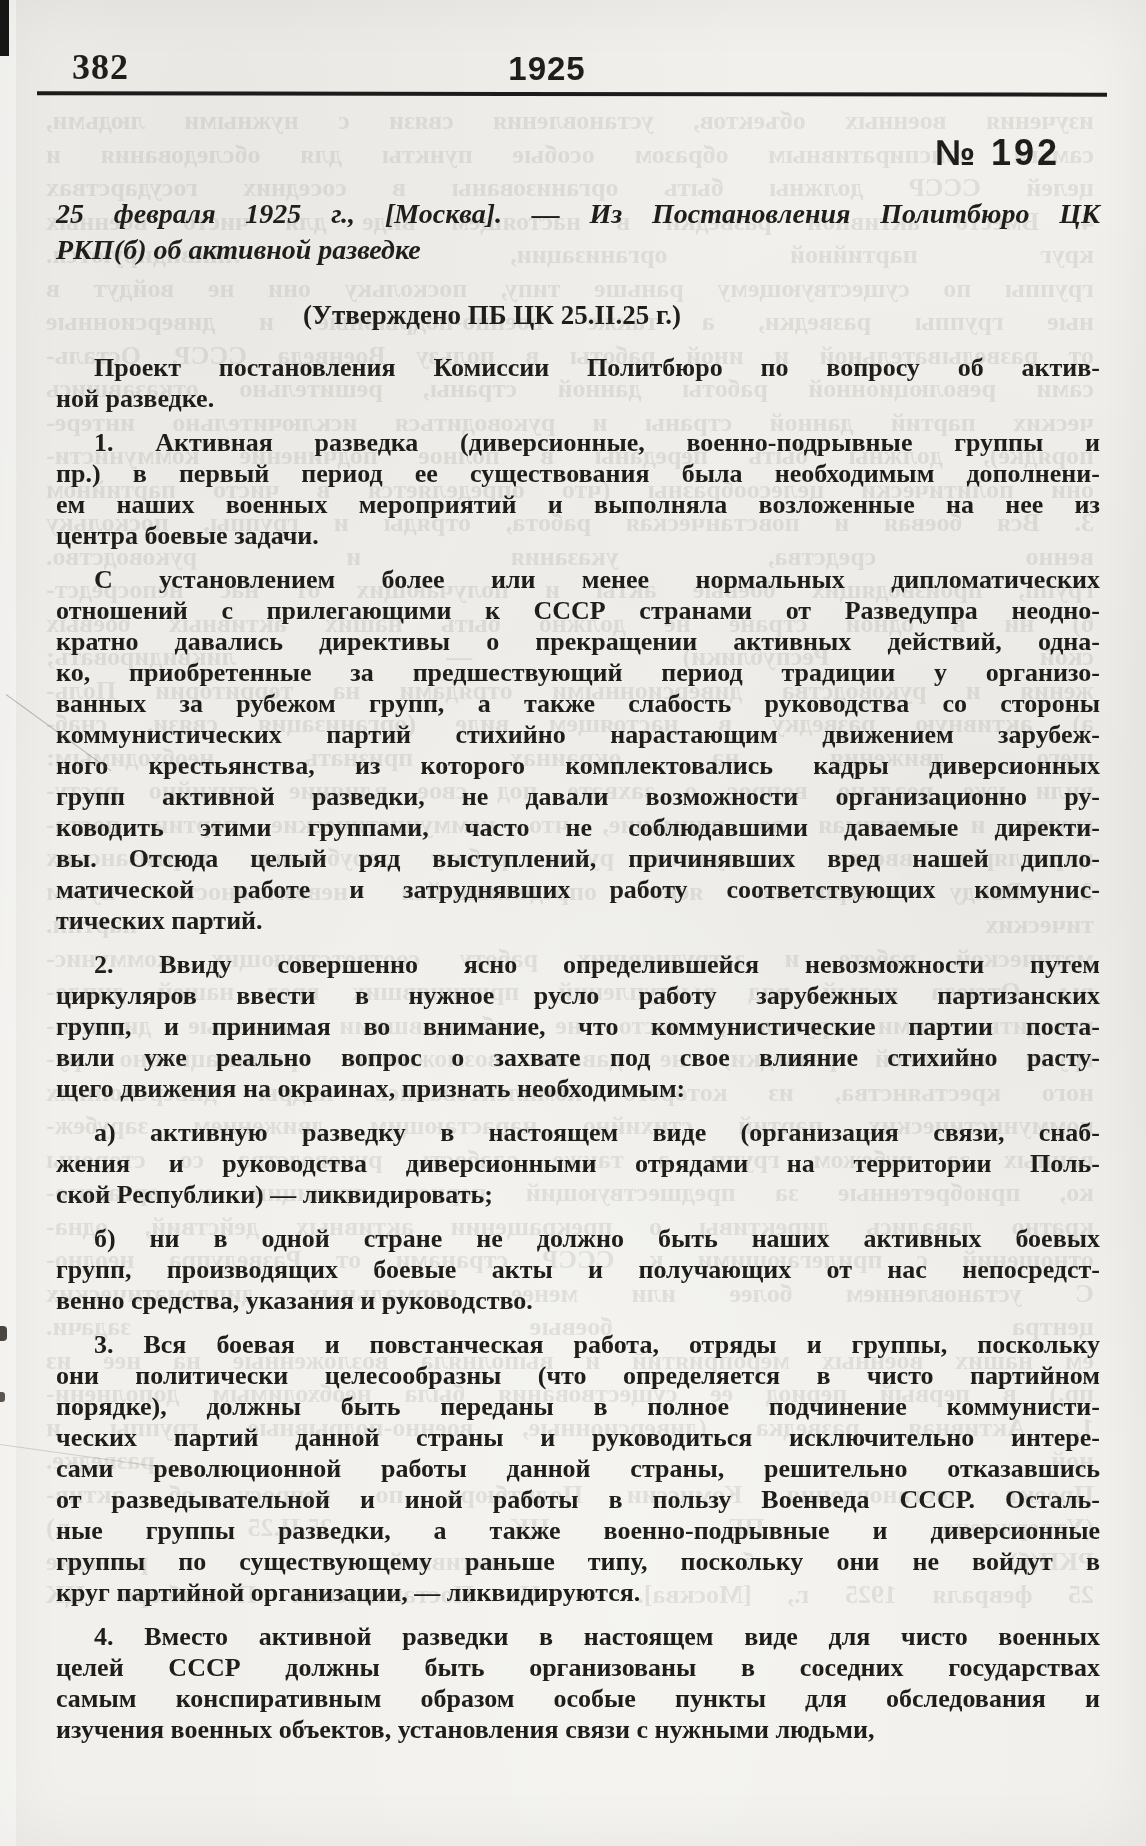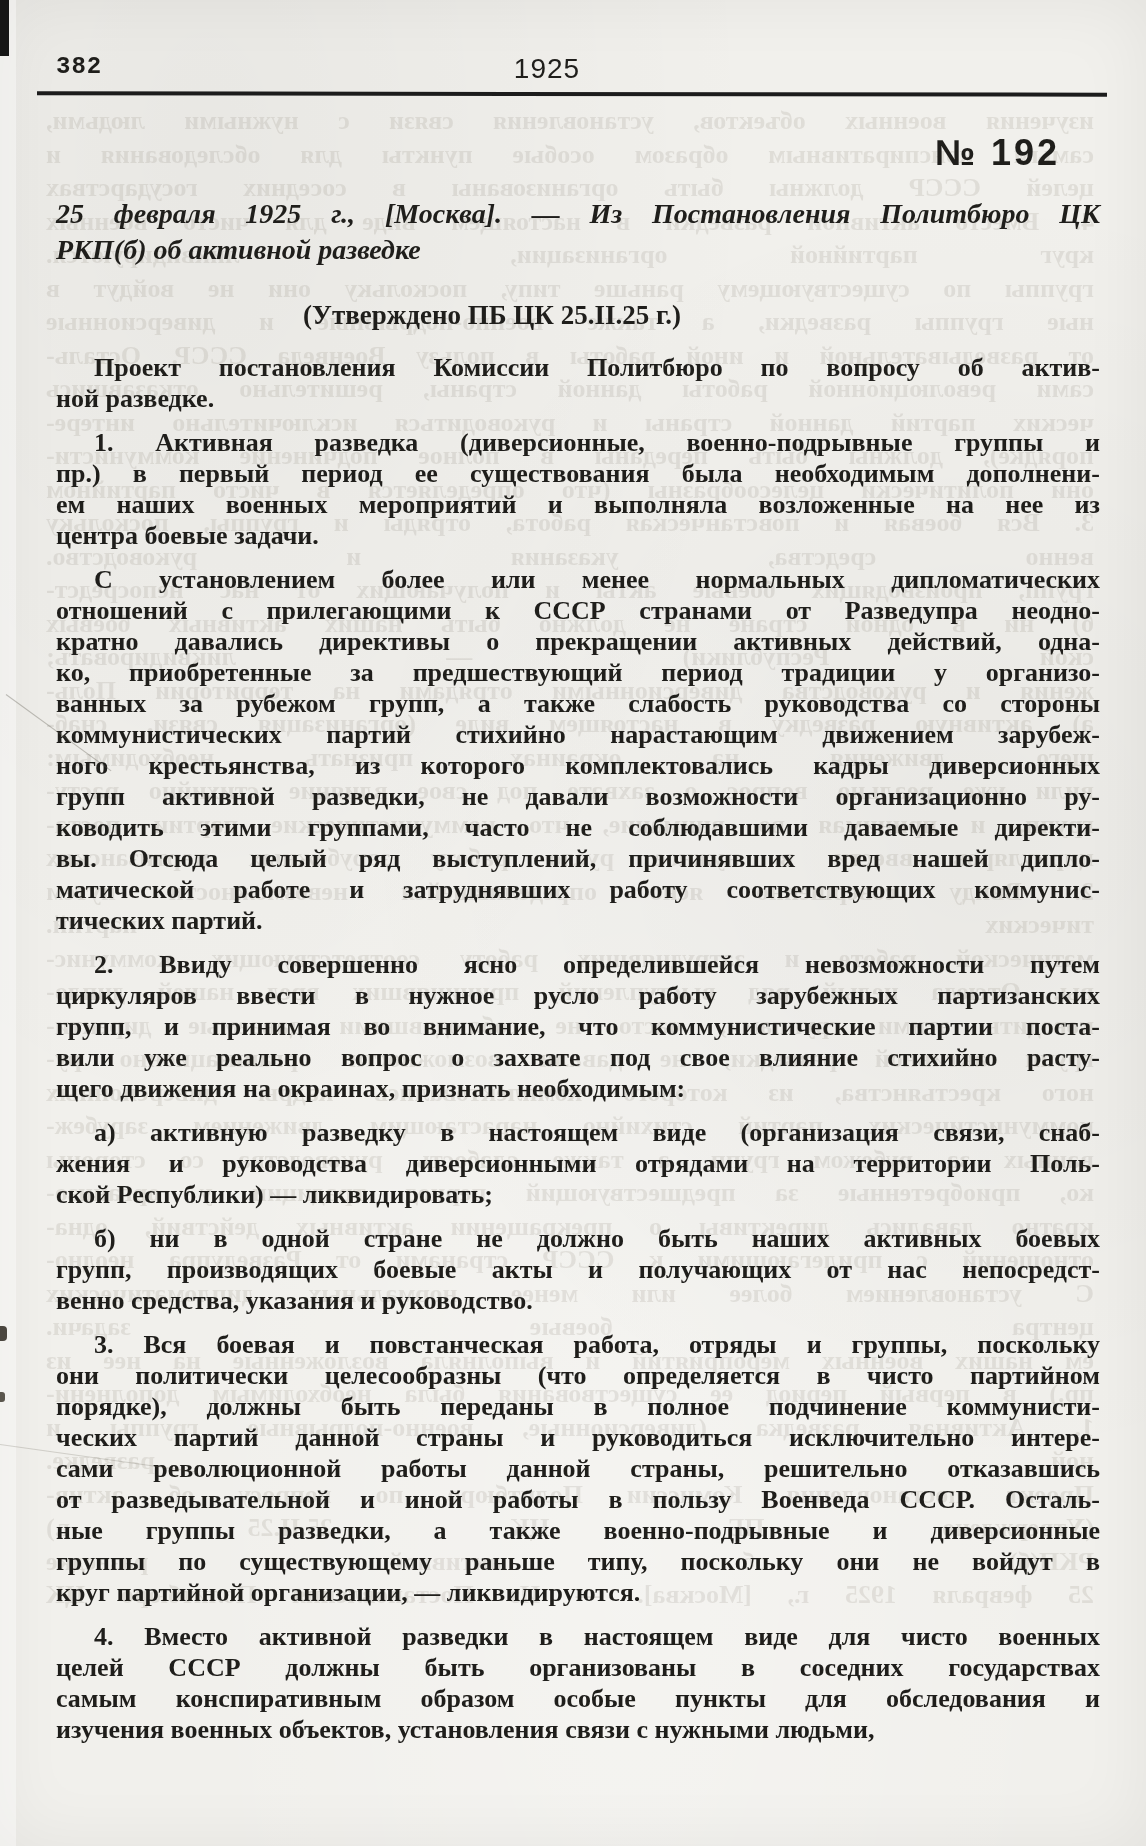--- a/index.html
+++ b/index.html
@@ -25,29 +25,29 @@
     opacity:.15; color:var(--bleed);
     filter:blur(0.7px);
     font-weight:700; font-size:26px;
     pointer-events:none; overflow:hidden;
   }
   .bleed-line{ line-height:33.5px; text-align:justify; text-align-last:justify; white-space:normal; }
   
   .content{ position:absolute; top:0; left:56px; right:46px; }
   .page-header{ position:absolute; top:48px; left:0; right:0; height:40px; }
   .folio{
-    position:absolute; left:0; top:0;
-    font-family:Liberation Mono, monospace;
-    font-weight:700; font-size:24px; line-height:38px; letter-spacing:1px;
+    position:absolute; left:16px; top:0;
+    font-family:Liberation Serif, serif;
+    font-weight:700; font-size:36px; line-height:38px; letter-spacing:1px;
   }
   .running-head{
     position:absolute; left:0; right:12px; top:3px; text-align:center;
     transform:translateX(-25px);
     font-family:"Liberation Sans","DejaVu Sans",sans-serif;
-    font-weight:400; font-size:28px; line-height:35px; letter-spacing:1px;
+    font-weight:700; font-size:33px; line-height:35px; letter-spacing:1px;
   }
   .header-rule{
     position:absolute; top:92px; left:-19px; right:-7px; height:4px;
     background:var(--rule); transform:rotate(0.08deg);
   }
   .doc-number{
     position:absolute; top:134px; left:0; right:0; text-align:right;
     transform:translateX(-40px);
     font-family:"Liberation Sans","DejaVu Sans",sans-serif;
     font-weight:700; font-size:36px; line-height:38px; letter-spacing:3px;

